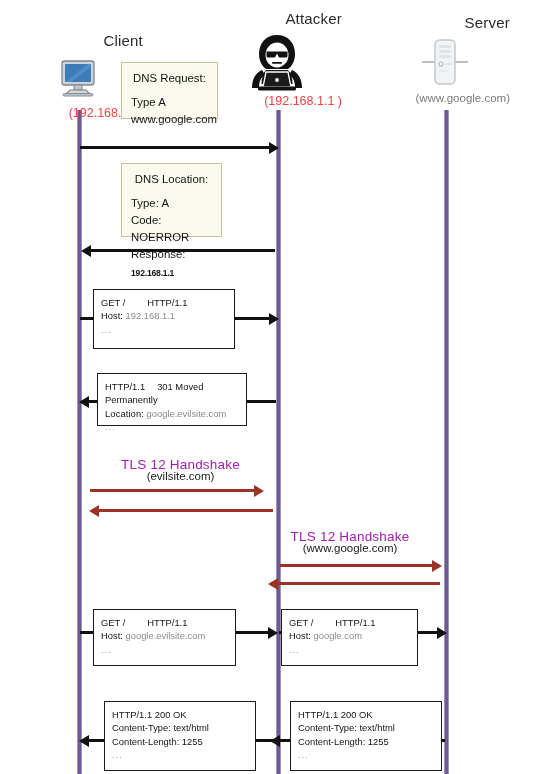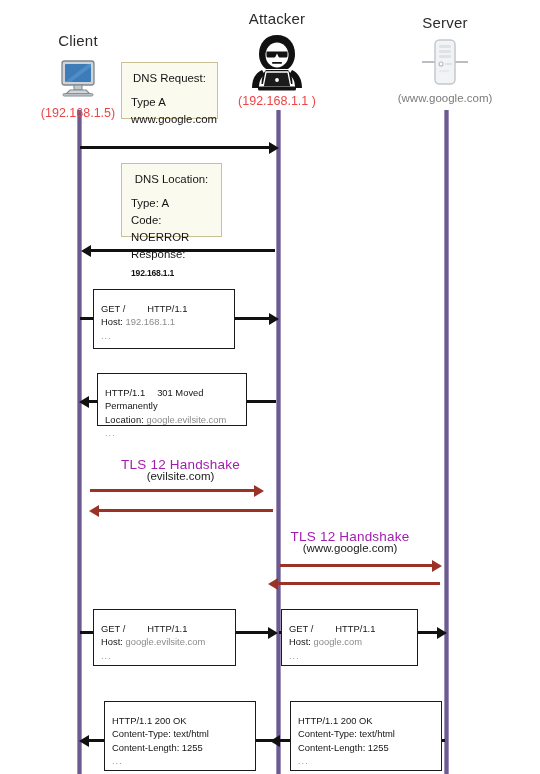--- a/index.html
+++ b/index.html
@@ -23,21 +23,21 @@
     position: absolute;
     width: 3px;
     background: #6b5b8f;
     border-left: 1px solid #9f93bb;
     border-right: 1px solid #9f93bb;
   }
 
   
   .actor {
     position: absolute;
-    text-align: center;
+    text-align: right;
     width: 130px;
   }
   .actor-title {
     font-size: 15px;
     color: #2b2b2b;
     letter-spacing: .2px;
     white-space: nowrap;
   }
   .actor-addr {
     font-size: 12.5px;
@@ -56,21 +56,21 @@
     justify-content: center;
     margin: 3px 0 2px 0;
   }
 
   
   .msgbox {
     position: absolute;
     box-sizing: border-box;
     background: #ffffff;
     border: 1.6px solid #1b1b1b;
-    padding: 12px 7px 5px 7px;
+    padding: 6px 7px 5px 7px;
     font-size: 9.4px;
     line-height: 1.42;
     color: #141414;
     z-index: 5;
   }
   .msgbox.note {
     background: #fbfaef;
     border: 1.4px solid #c9c097;
     font-size: 11.4px;
     line-height: 1.5;

